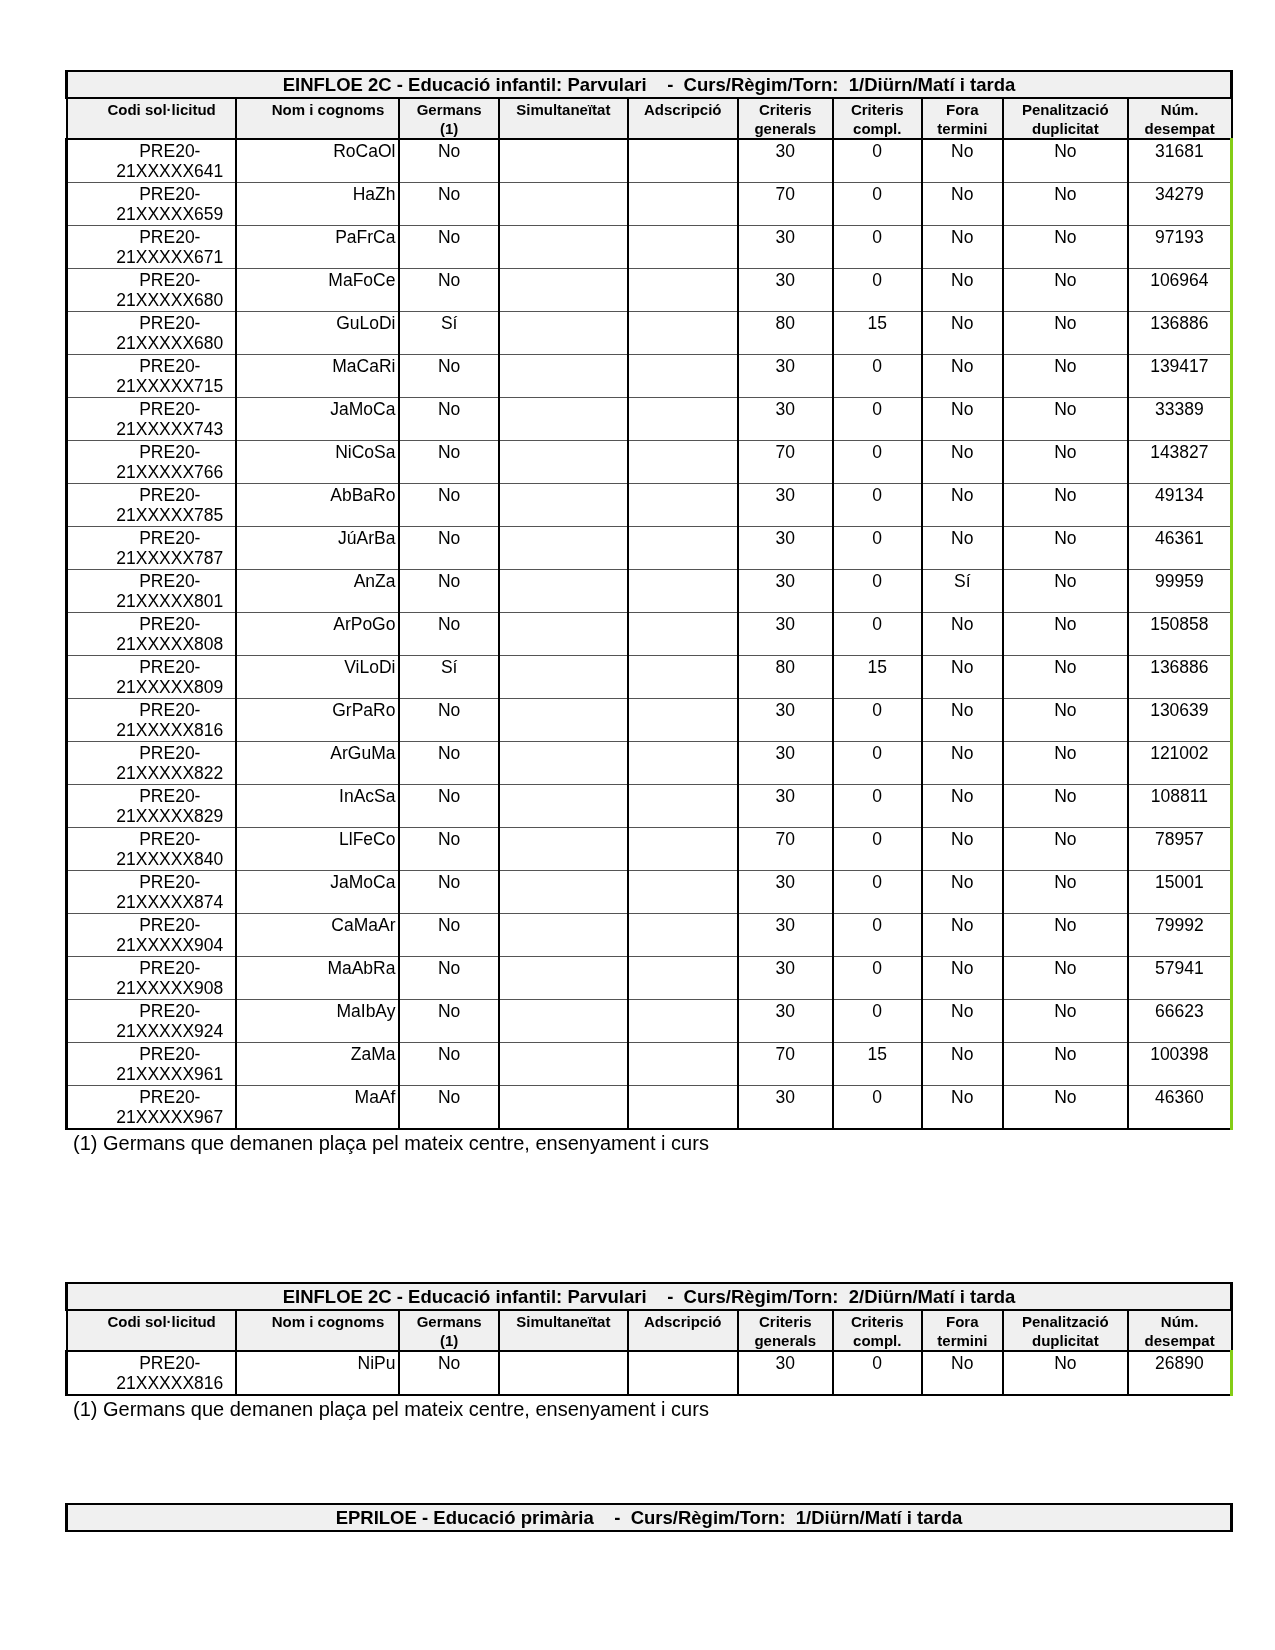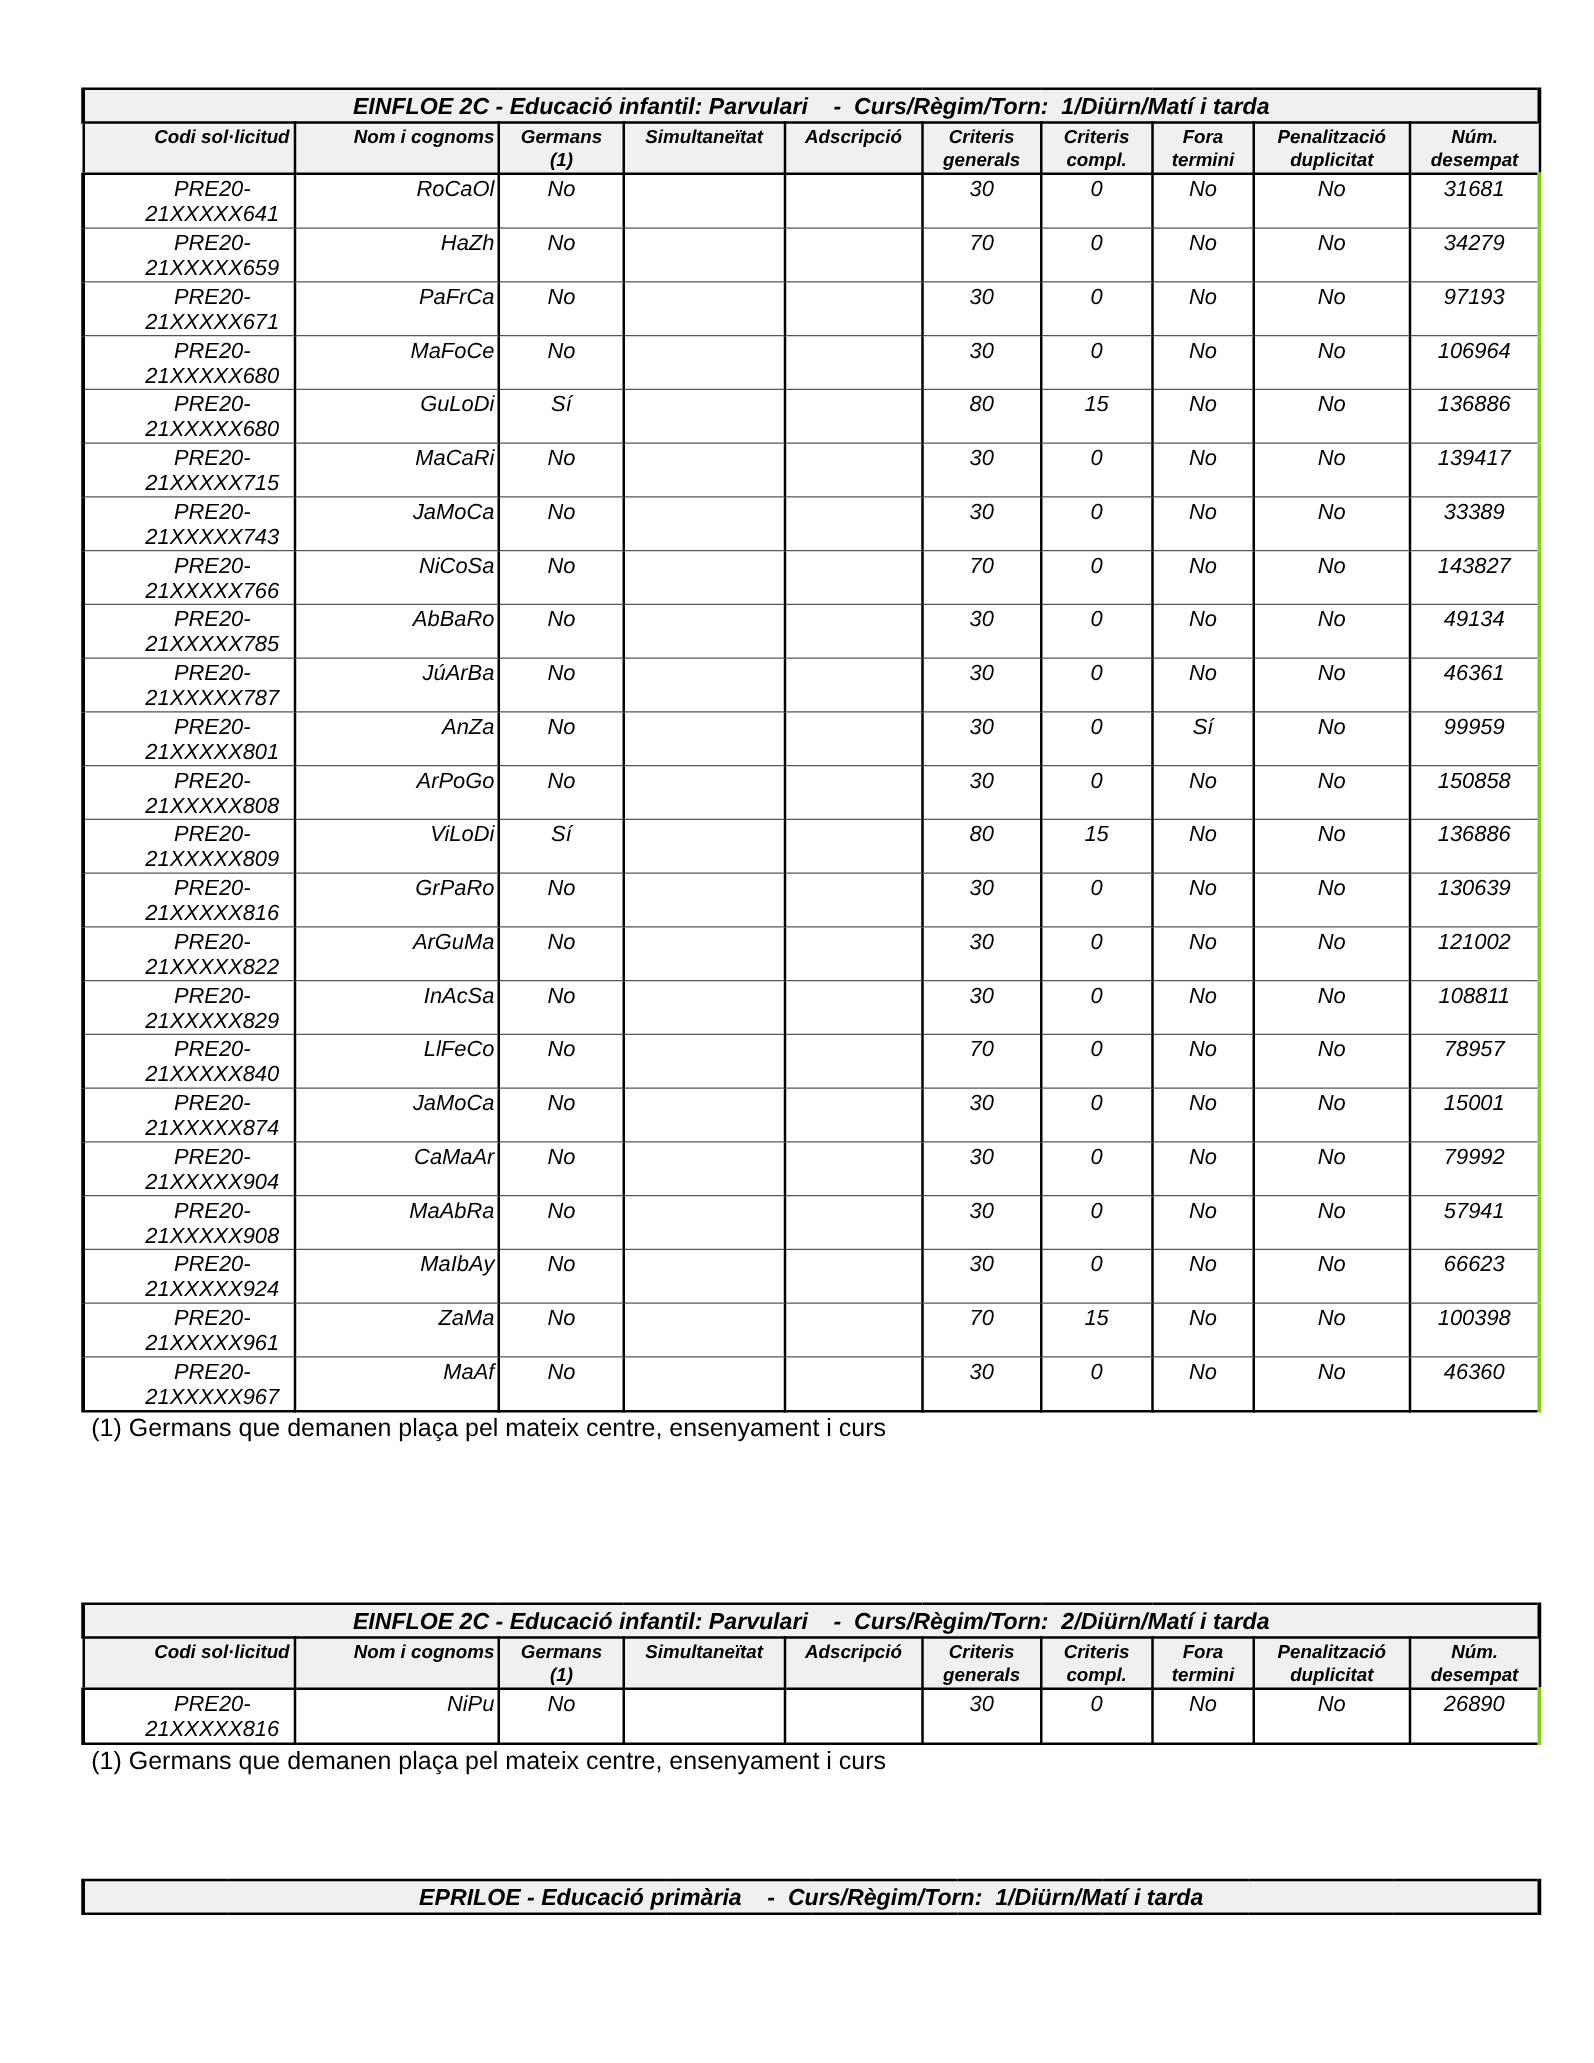--- a/index.html
+++ b/index.html
@@ -1,25 +1,25 @@
 <!DOCTYPE html>
 <html><head>
 <meta charset="utf-8">
 <style>
   html, body { margin: 0; padding: 0; background: #ffffff; }
   body { width: 1275px; height: 1650px; position: relative; overflow: hidden;
          font-family: "Liberation Sans", sans-serif; color: #000; }
   .section { position: absolute; left: 65px; width: 1168px; }
-  table { border-collapse: collapse; width: 1168px; table-layout: fixed; font-style: italic; }
+  table { border-collapse: collapse; width: 1168px; table-layout: fixed; }
   .title-row td { background: #f0f0f0; font-weight: bold; font-size: 18.5px; text-align: center;
                   height: 25px; padding: 0; border-left: 3px solid #000; border-right: 3px solid #000;
                   border-top: 2px solid #000; border-bottom: 2px solid #000; white-space: pre; line-height: 24px; }
   .head-row th { background: #f0f0f0; font-weight: bold; font-size: 15px; vertical-align: top;
                  border: 2px solid #000; padding: 1px 3px 0 3px; line-height: 19px; height: 38px; }
-  .head-row th.left { text-align: right; padding-left: 24px; }
+  .head-row th.left { text-align: center; padding-left: 24px; }
   .head-row th.center { text-align: center; }
   td.cell { font-size: 17.5px; border-left: 2px solid #000; border-right: 2px solid #000;
             border-bottom: 1.5px solid #555; vertical-align: top; padding: 1px 3px 0 3px;
             height: 41px; line-height: 20px; }
   td.code { text-align: center; }
   td.name { text-align: right; padding-left: 10px; }
   td.c { text-align: center; }
   tr.data:last-child td.cell { border-bottom: 2px solid #000; }
   td.first { border-left: 3px solid #000; padding-left: 40px; }
   td.last { border-right: 3px solid #84cc16; }

